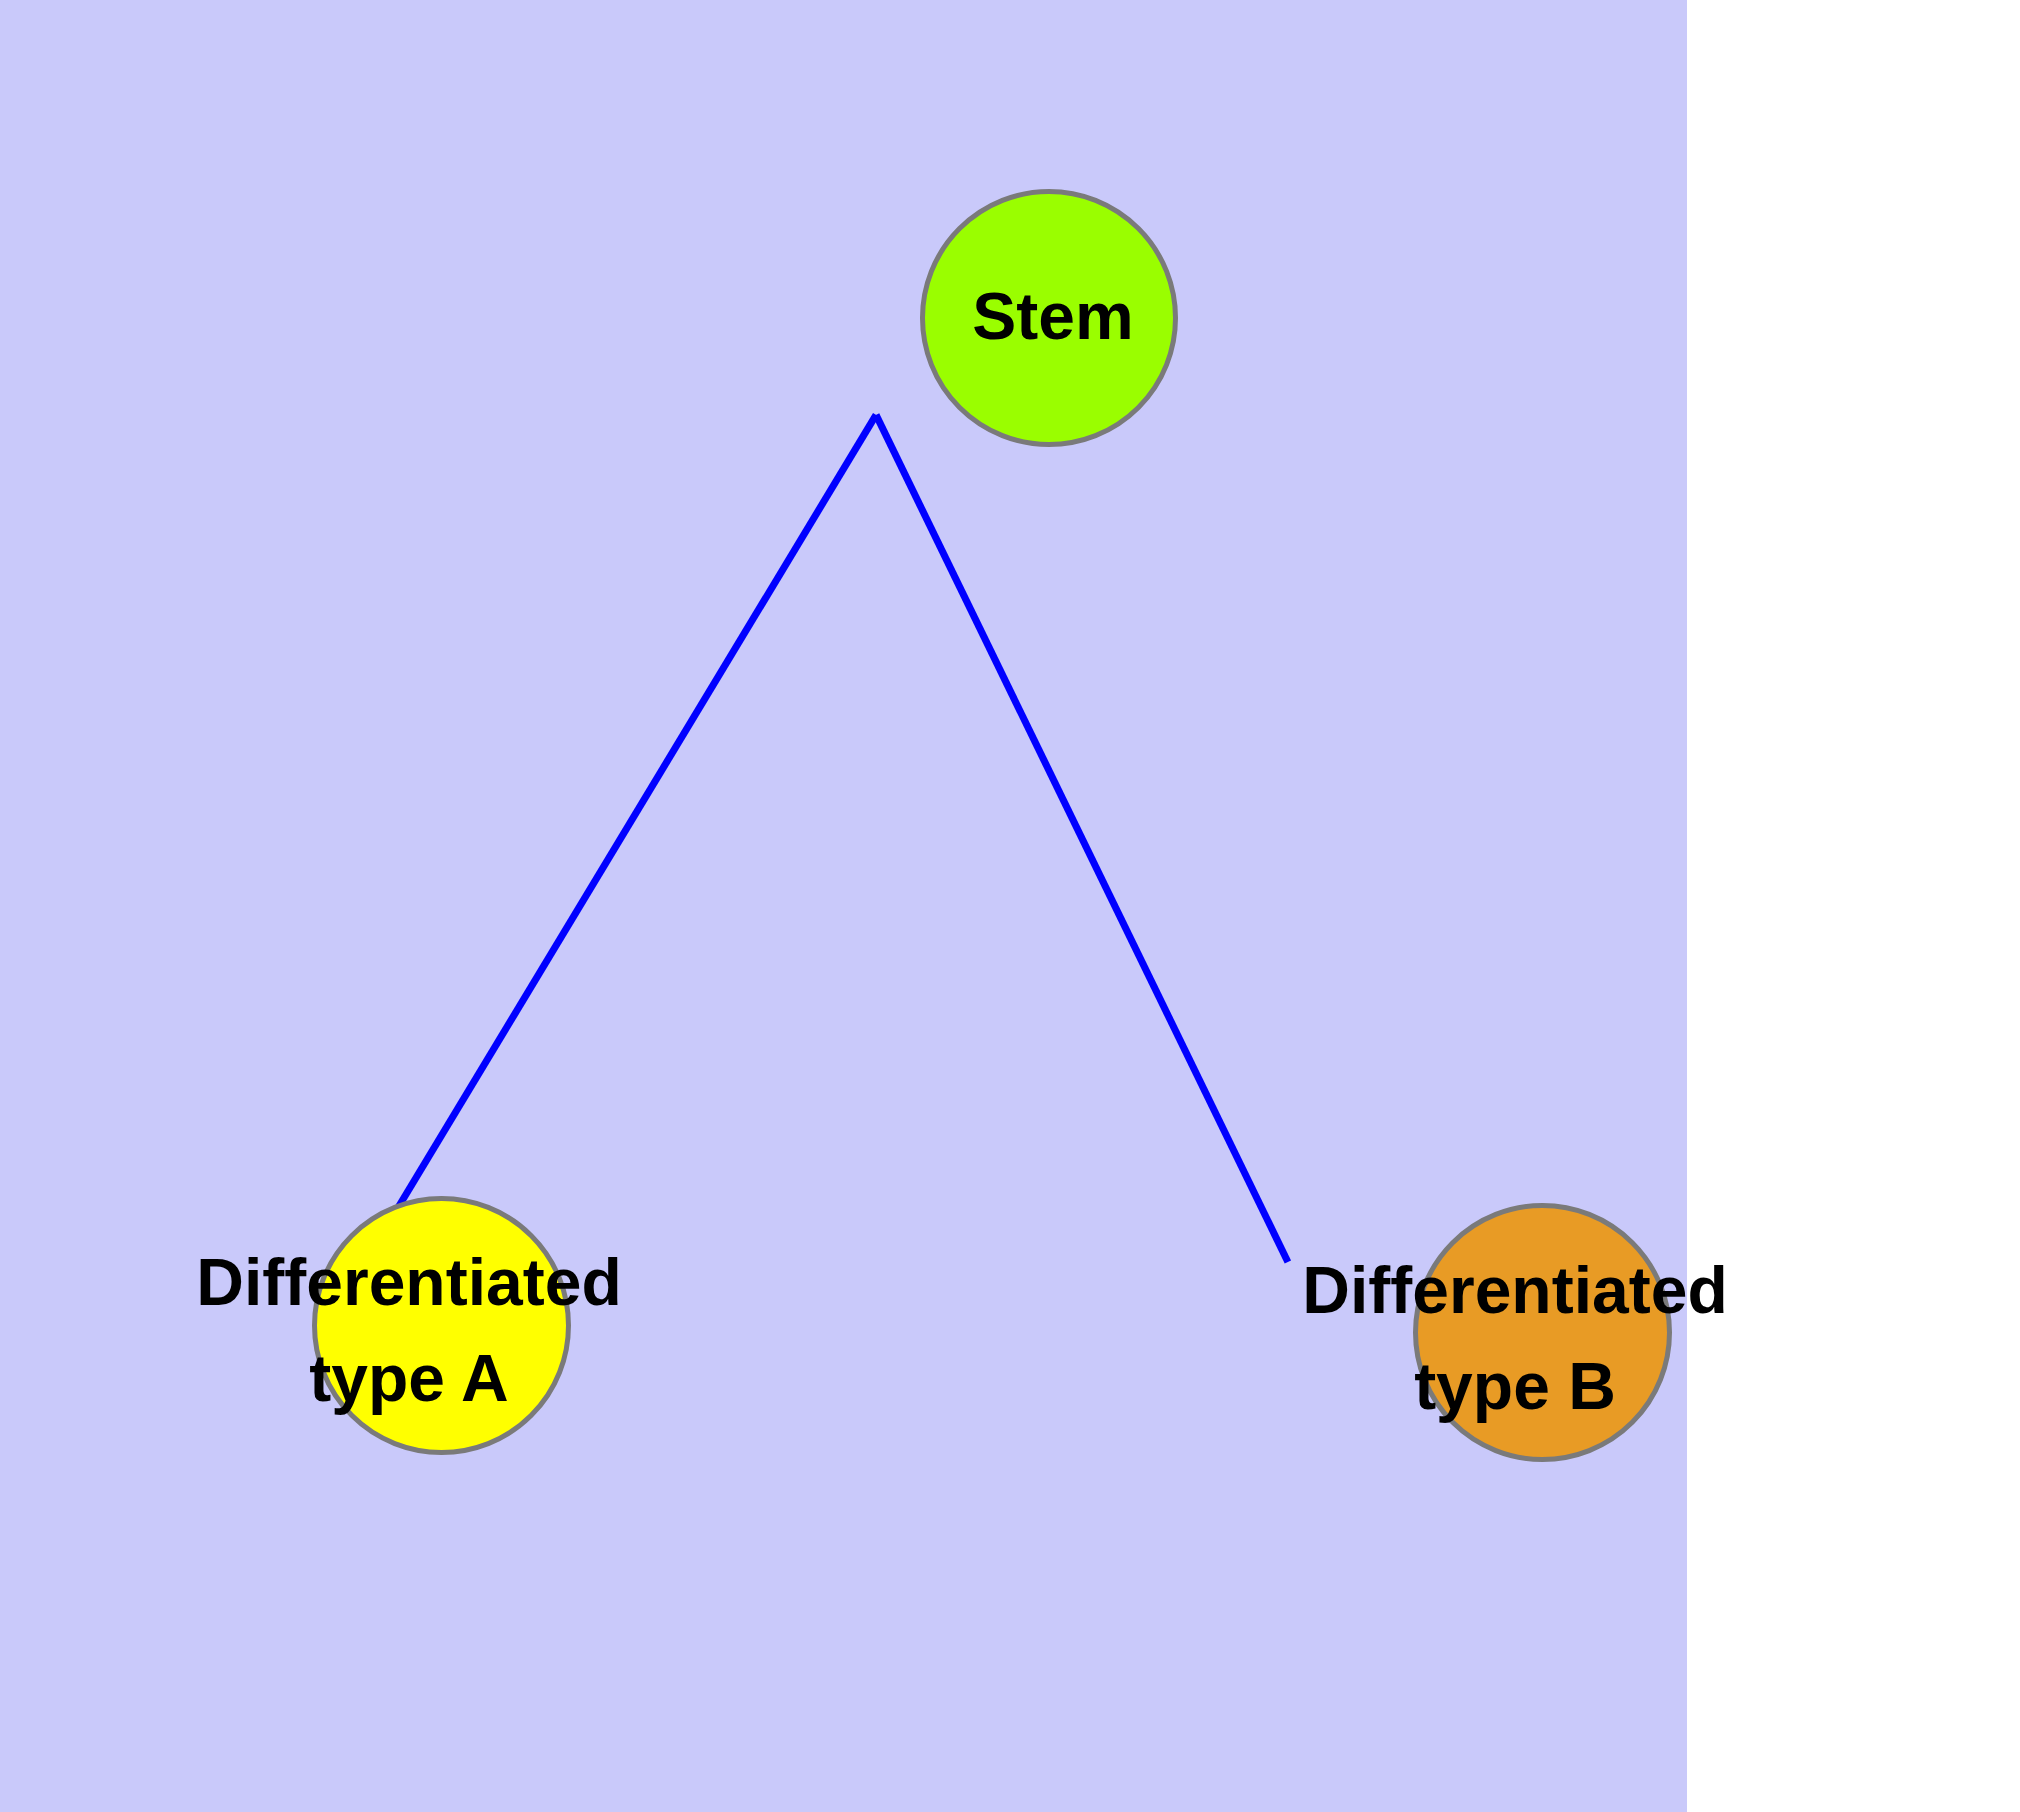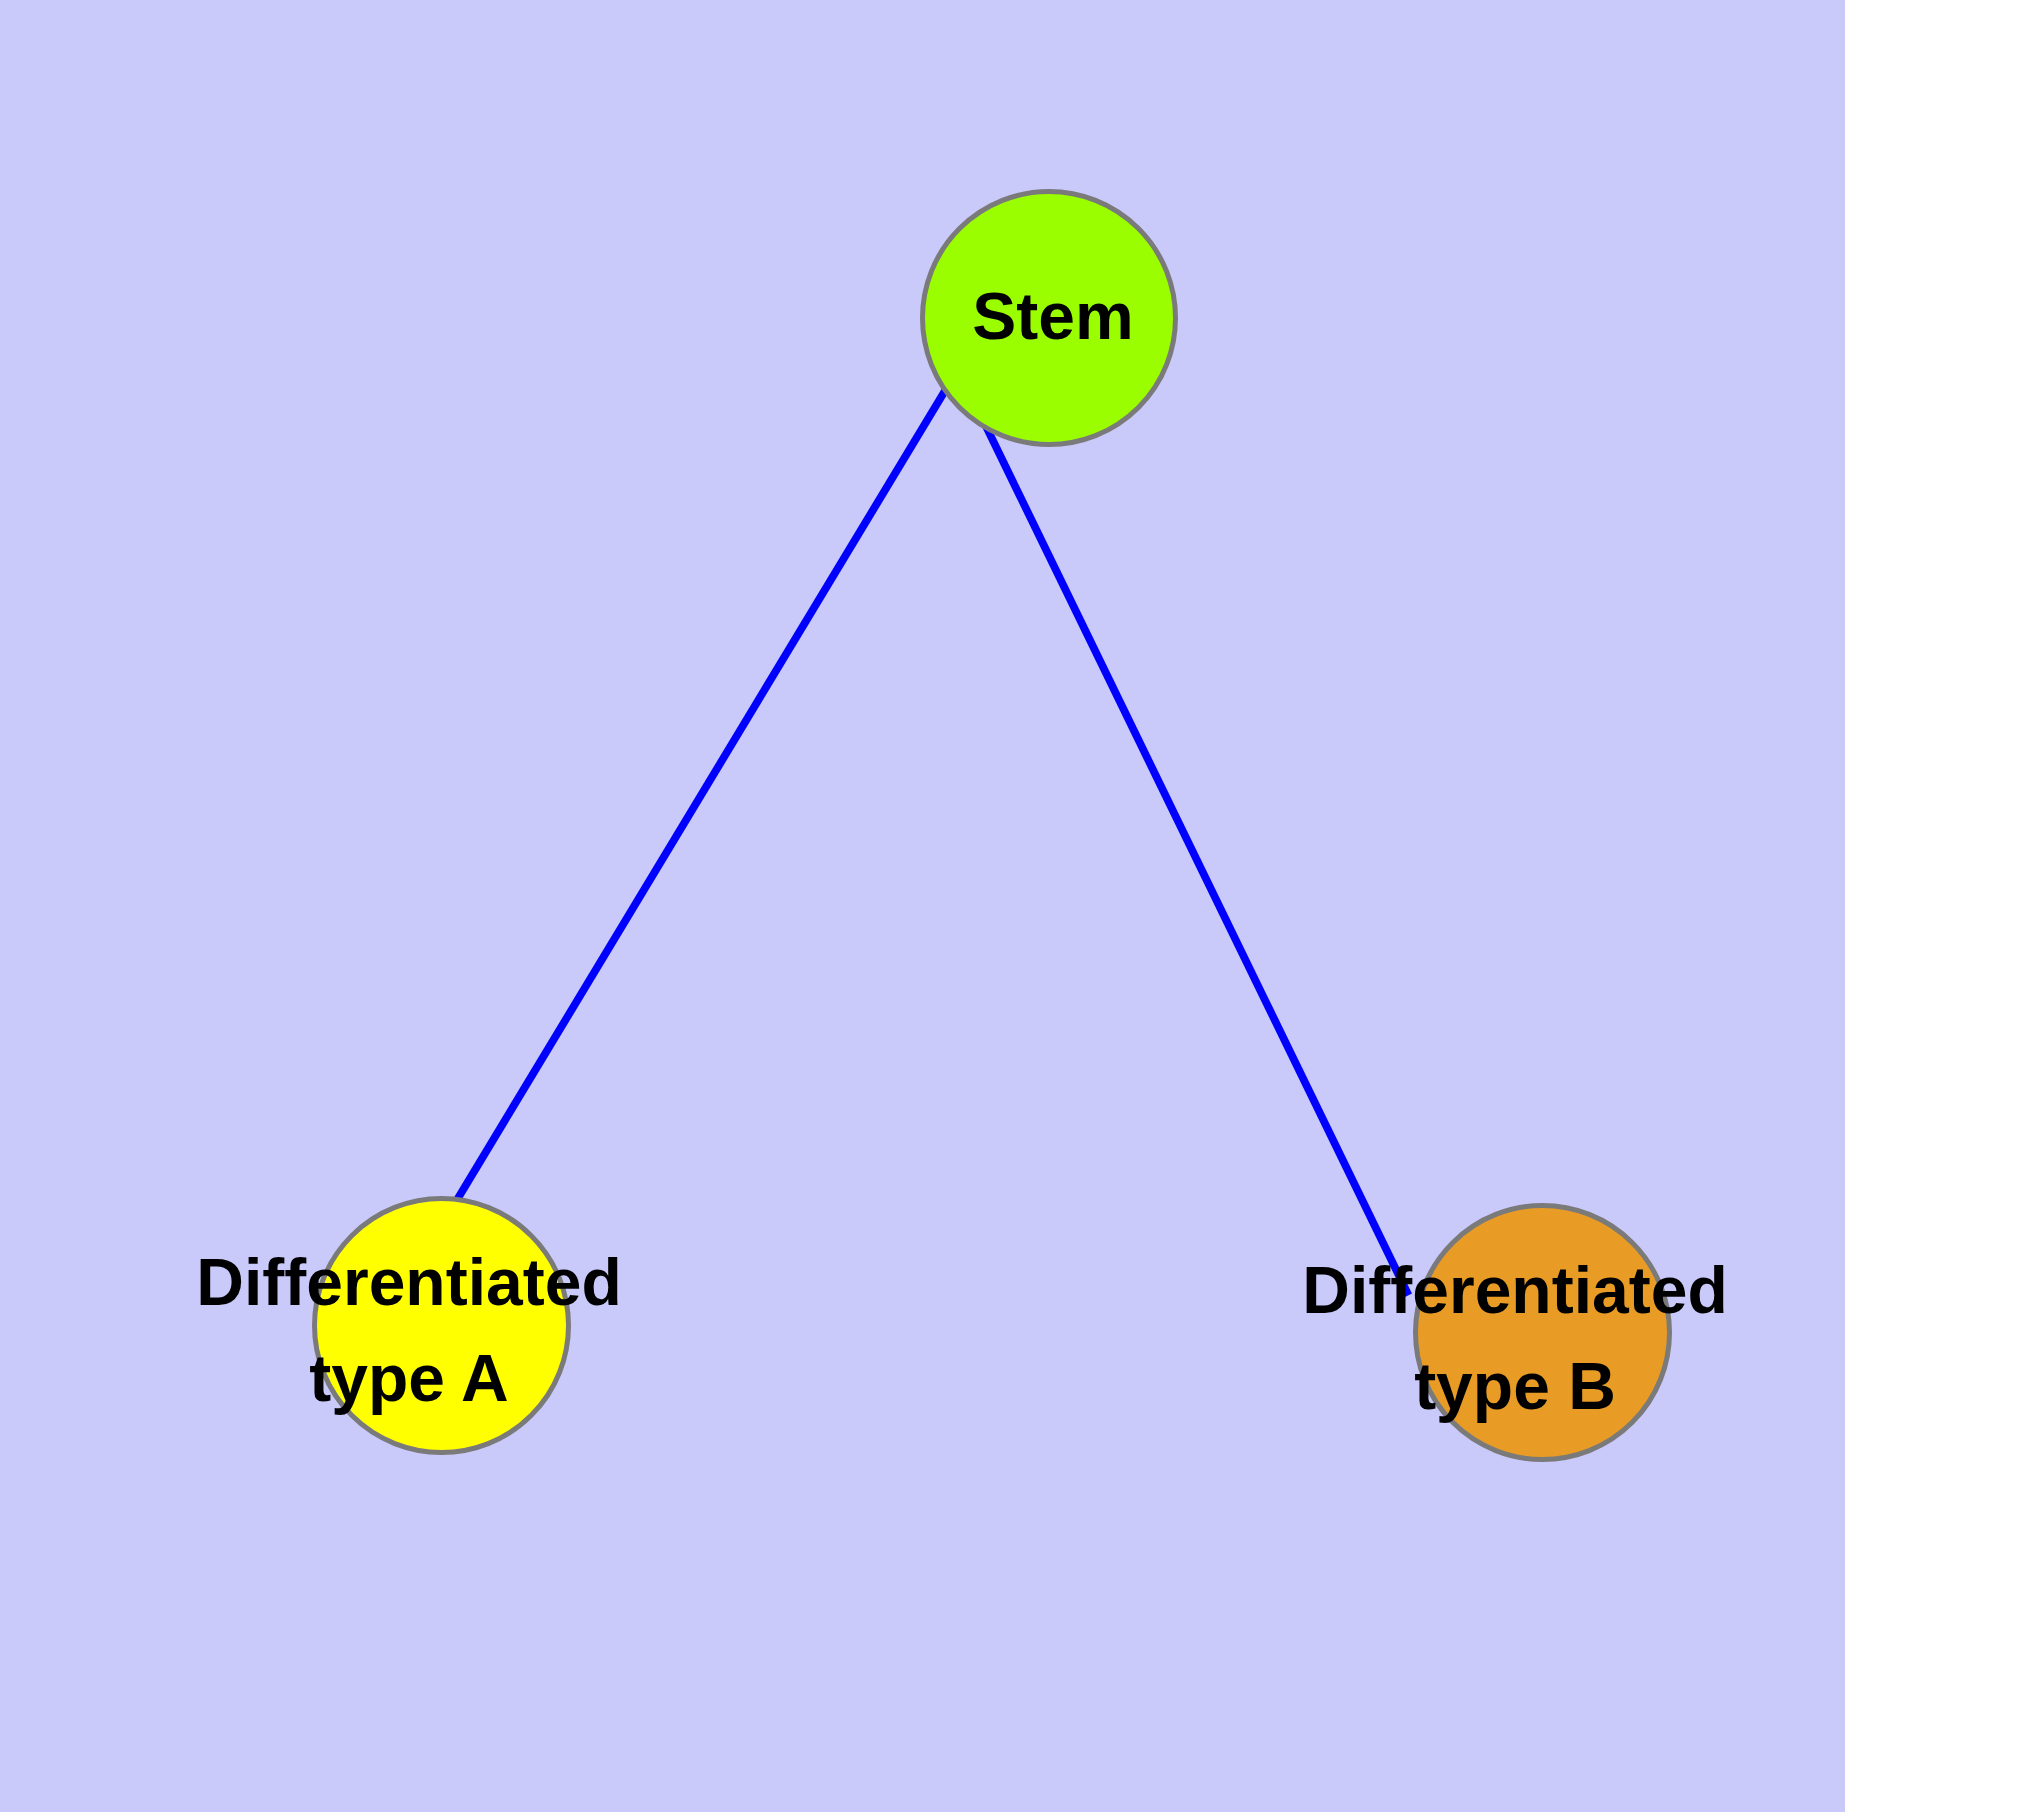--- a/index.html
+++ b/index.html
@@ -7,21 +7,21 @@
     padding: 0;
   }
   body {
     width: 2021px;
     height: 1812px;
     overflow: hidden;
     font-family: "Liberation Sans", "DejaVu Sans", sans-serif;
   }
   #canvas {
     position: relative;
-    width: 1845px;
+    width: 1687px;
     height: 1812px;
   }
   #edge-layer {
     position: absolute;
     left: 0;
     top: 0;
     width: 100%;
     height: 100%;
   }
   .node {

